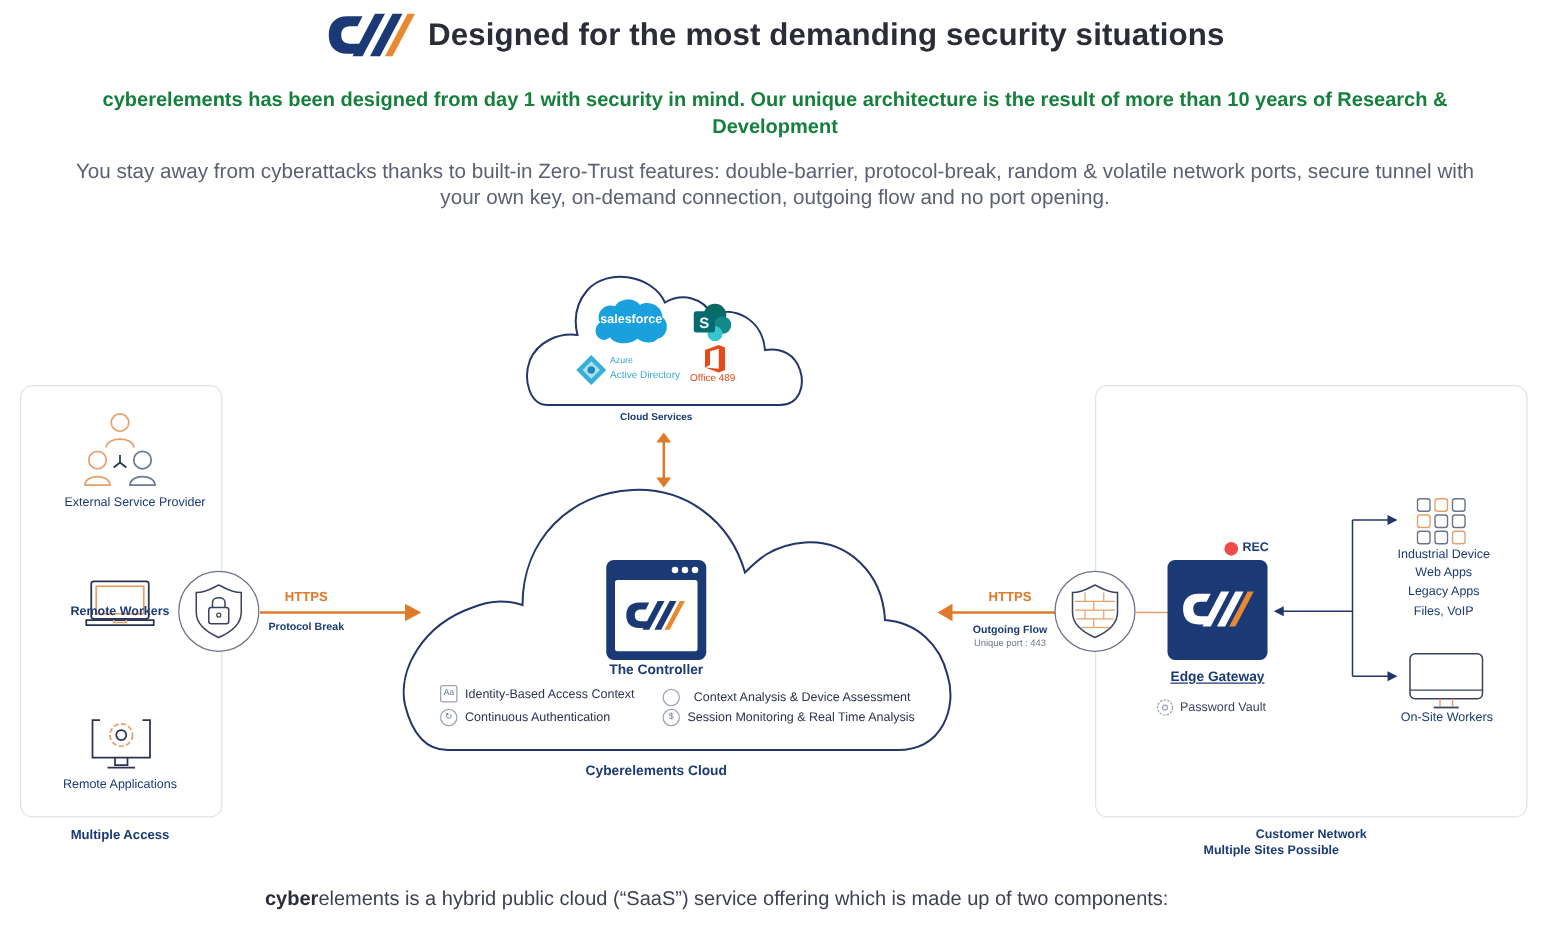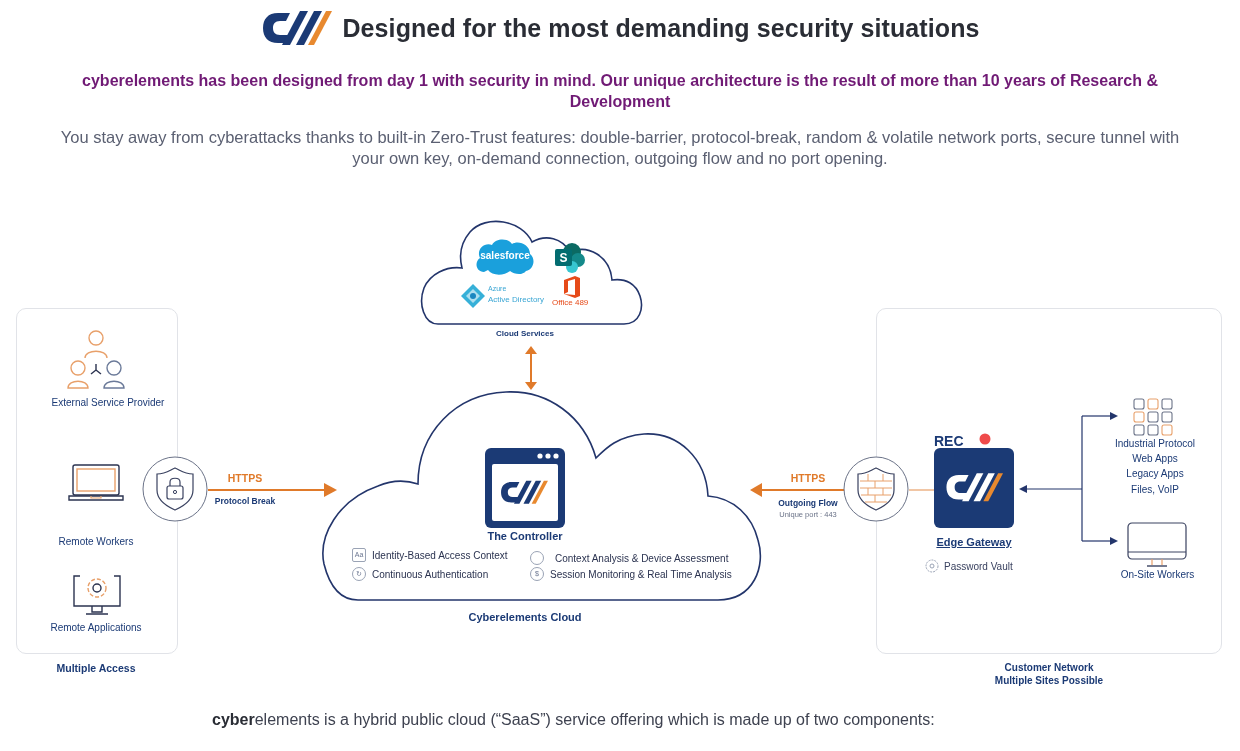--- a/index.html
+++ b/index.html
@@ -2,21 +2,21 @@
 <html><head>
 <meta charset="utf-8">
 <style>
   html, body { margin:0; padding:0; background:#ffffff; }
   body { width:1240px; height:751px; position:relative; overflow:hidden;
          font-family:"Liberation Sans", sans-serif; color:#2b2f3a; }
   .abs { position:absolute; }
   .header { position:absolute; left:0; top:6px; width:1240px; height:44px; display:flex; justify-content:center; align-items:center; gap:2px; }
   .header h1 { margin:0; font-size:25px; font-weight:bold; color:#2a2d35; letter-spacing:0.1px; }
   .intro { position:absolute; left:60px; width:1120px; text-align:center; }
-  .intro.bold { top:70px; font-size:16px; font-weight:bold; color:#701a75; line-height:21px; }
+  .intro.bold { top:70px; font-size:16px; font-weight:bold; color:#15803d; line-height:21px; }
   .intro.reg { top:127px; font-size:16.5px; color:#5b6072; line-height:21px; }
   .panel { position:absolute; border:1px solid #e1e3e8; border-radius:10px; background:#fff; }
   .lbl { position:absolute; text-align:center; color:#23356b; font-size:10px; font-weight:bold; }
   .lbl.reg { font-weight:normal; }
   .dark { color:#1b3a75; }
   .orange { color:#e07a2a; }
   .footer { position:absolute; left:212px; top:711px; font-size:16px; color:#3e4250; }
   .footer b { color:#2a2d35; }
   svg { position:absolute; overflow:visible; }
   .feat { position:absolute; font-size:10px; color:#2b3350; display:flex; align-items:center; gap:6px; white-space:nowrap; }
@@ -53,21 +53,21 @@
   </g>
 </svg>
 <div class="lbl reg dark" style="left:16px; top:397px; width:184px;">External Service Provider</div>
 
 <svg style="left:68px; top:463px;" width="56" height="40" viewBox="0 0 56 40">
   <rect x="5" y="2" width="46" height="30" rx="2" fill="none" stroke="#2b3350" stroke-width="1.4"></rect>
   <rect x="9" y="6" width="38" height="22" fill="none" stroke="#e8a06a" stroke-width="1.4"></rect>
   <path d="M1 33 H55 V37 H1 Z" fill="none" stroke="#2b3350" stroke-width="1.4"></path>
   <path d="M23 33 V35 H33 V33" fill="none" stroke="#e8a06a" stroke-width="1.2"></path>
 </svg>
-<div class="lbl reg dark" style="left:16px; top:536px; width:160px;">Remote Workers</div>
+<div class="lbl reg dark" style="left:16px; top:484px; width:160px;font-weight:bold;">Remote Workers</div>
 
 <svg style="left:72px; top:572px;" width="50" height="46" viewBox="0 0 50 46">
   <path d="M8 4 H2 V34 H48 V4 H42" fill="none" stroke="#2b3350" stroke-width="1.4"></path>
   <path d="M20 34 V40 H30 V34 M14 42 H36" fill="none" stroke="#2b3350" stroke-width="1.4"></path>
   <circle cx="25" cy="16" r="9" fill="none" stroke="#e8a06a" stroke-width="1.4" stroke-dasharray="4 2"></circle>
   <circle cx="25" cy="16" r="4" fill="none" stroke="#2b3350" stroke-width="1.4"></circle>
 </svg>
 <div class="lbl reg dark" style="left:16px; top:622px; width:160px;">Remote Applications</div>
 
 <div class="lbl dark" style="left:16px; top:662px; width:160px; font-size:10.5px;">Multiple Access</div>
@@ -182,21 +182,21 @@
       <line x1="32" y1="39" x2="32" y2="46"></line>
   </g>
 </svg>
 <svg style="left:909px; top:488px;" width="26" height="4" viewBox="0 0 26 4">
   <line x1="0" y1="2" x2="26" y2="2" stroke="#e8a06a" stroke-width="1.2"></line>
 </svg>
 
 <svg style="left:979px; top:433px;" width="12" height="12" viewBox="0 0 12 12">
   <circle cx="6" cy="6" r="5.5" fill="#ef4b4b"></circle>
 </svg>
-<div class="abs dark" style="left:934px; top:433px; font-size:14px; font-weight:bold;">REC</div>
+<div class="abs dark" style="left:994px; top:433px; font-size:10px; font-weight:bold;">REC</div>
 <svg style="left:934px; top:448px;" width="80" height="80" viewBox="0 0 80 80">
   <rect x="0" y="0" width="80" height="80" rx="6" fill="#1b3a75"></rect>
   <g transform="translate(10,22) scale(0.82)">
     <path d="M30 6 H18 C8 6 3 12 3 21 C3 30 8 36 18 36 H28 L32 28 H20 C15 28 13 25 13 21 C13 17 15 14 20 14 H26 Z" fill="#fff"></path>
     <path d="M40 4 H48 L30 38 H22 Z" fill="#fff"></path>
     <path d="M54 4 H62 L44 38 H36 Z" fill="#fff"></path>
     <path d="M66 4 H72 L54 38 H48 Z" fill="#e8892f"></path>
   </g>
 </svg>
 <div class="lbl dark" style="left:909px; top:536px; width:130px; font-size:11px;text-decoration:underline;">Edge Gateway</div>
@@ -224,31 +224,31 @@
     <rect x="15" y="1" width="10" height="10" rx="2" stroke="#e8a06a"></rect>
     <rect x="29" y="1" width="10" height="10" rx="2" stroke="#6b7388"></rect>
     <rect x="1" y="14" width="10" height="10" rx="2" stroke="#e8a06a"></rect>
     <rect x="15" y="14" width="10" height="10" rx="2" stroke="#6b7388"></rect>
     <rect x="29" y="14" width="10" height="10" rx="2" stroke="#6b7388"></rect>
     <rect x="1" y="27" width="10" height="10" rx="2" stroke="#6b7388"></rect>
     <rect x="15" y="27" width="10" height="10" rx="2" stroke="#6b7388"></rect>
     <rect x="29" y="27" width="10" height="10" rx="2" stroke="#e8a06a"></rect>
   </g>
 </svg>
-<div class="lbl reg dark" style="left:1100px; top:438px; width:110px;">Industrial Protocol</div>
+<div class="lbl reg dark" style="left:1100px; top:438px; width:110px;">Industrial Device</div>
 <div class="lbl reg dark" style="left:1100px; top:453px; width:110px;">Web Apps</div>
 <div class="lbl reg dark" style="left:1100px; top:468px; width:110px;">Legacy Apps</div>
 <div class="lbl reg dark" style="left:1100px; top:484px; width:110px;">Files, VoIP</div>
 
 <svg style="left:1127px; top:522px;" width="62" height="48" viewBox="0 0 62 48">
   <rect x="1" y="1" width="58" height="36" rx="4" fill="none" stroke="#3a4260" stroke-width="1.2"></rect>
   <line x1="1" y1="30" x2="59" y2="30" stroke="#3a4260" stroke-width="1"></line>
   <path d="M25 37 V43 M35 37 V43" stroke="#e8a06a" stroke-width="1.2"></path>
   <line x1="20" y1="44" x2="40" y2="44" stroke="#3a4260" stroke-width="1.4"></line>
 </svg>
 <div class="lbl reg dark" style="left:1100px; top:569px; width:115px;">On-Site Workers</div>
 
 <div class="lbl dark" style="left:960px; top:662px; width:178px; font-size:10px;">Customer Network</div>
-<div class="lbl dark" style="left:960px; top:675px; width:178px; font-size:10px;">Multiple Sites Possible</div>
+<div class="lbl dark" style="left:928px; top:675px; width:178px; font-size:10px;">Multiple Sites Possible</div>
 
 <div class="footer">
   <b>cyber</b><span>elements is a hybrid public cloud (“SaaS”) service offering which is made up of two components:</span>
 </div>
 
 </body></html>

